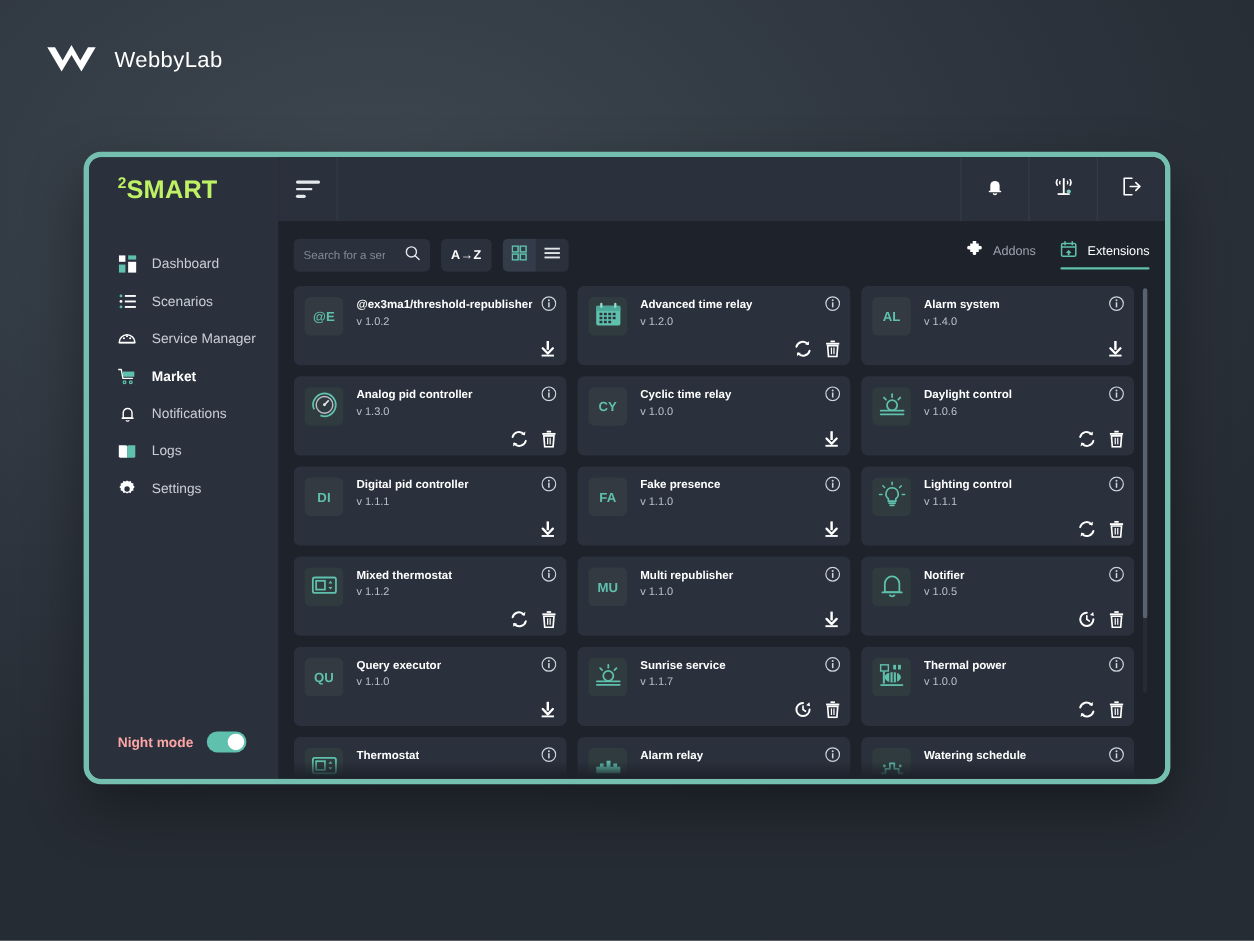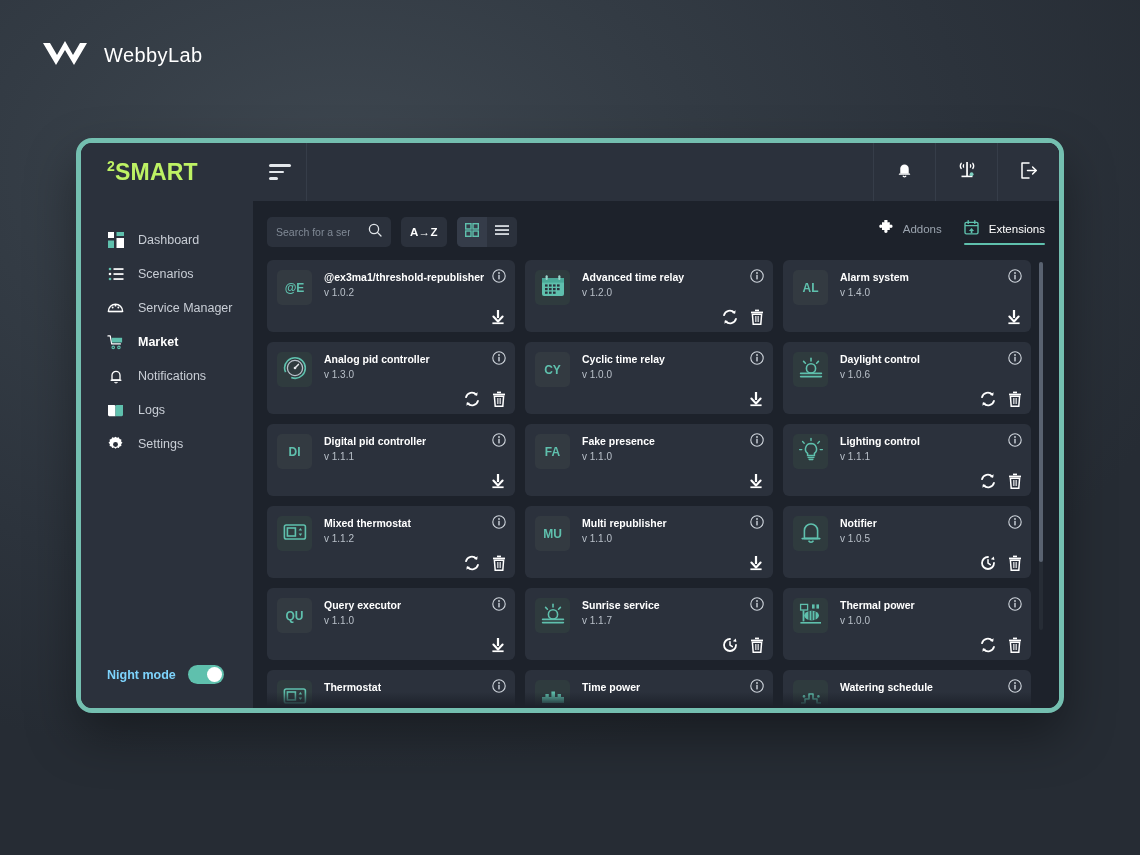--- a/index.html
+++ b/index.html
@@ -83,21 +83,21 @@
     width: 5px; height: 64px;
     background: #74bfb0;
     border-radius: 0 3px 3px 0;
   }
 
   .nightmode {
     margin-top: auto;
     display: flex; align-items: center; gap: 12px;
     padding: 0 0 24px 26px;
   }
-  .nightmode-label { font-size: 12.5px; color: #7dd3fc; font-weight: 700; }
+  .nightmode-label { font-size: 12.5px; color: #fca5a5; font-weight: 700; }
   .switch {
     width: 36px; height: 19px; border-radius: 10px;
     background: #5fc0ad; position: relative; cursor: pointer;
   }
   .switch .knob {
     position: absolute; right: 2px; top: 2px;
     width: 15px; height: 15px; border-radius: 50%;
     background: #fff;
   }
 
@@ -1059,21 +1059,21 @@
 
           <div class="card">
             <div class="card-tile">
               <span>
                 <svg width="26" height="26" viewBox="0 0 26 26">
                   <path d="M2 20 V14 h3.4 v-3 h3.4 v3 h2.6 v-5.4 h3.6 V14 h2.6 v-3 h3.4 v3 H24 v6 Z" fill="#5fc0ad"></path>
                 </svg>
               </span>
             </div>
             <div class="card-body">
-              <div class="card-title">Time power</div>
+              <div class="card-title">Alarm relay</div>
               <div class="card-ver"></div>
             </div>
             <span class="card-info">
               <svg width="14" height="14" viewBox="0 0 14 14">
                   <circle cx="7" cy="7" r="6.2" fill="none" stroke="#cfd5dc" stroke-width="1.1"></circle>
                   <circle cx="7" cy="4" r=".9" fill="#cfd5dc"></circle>
                   <rect x="6.3" y="5.8" width="1.4" height="4.6" fill="#cfd5dc"></rect>
                 </svg>
             </span>
           </div>

